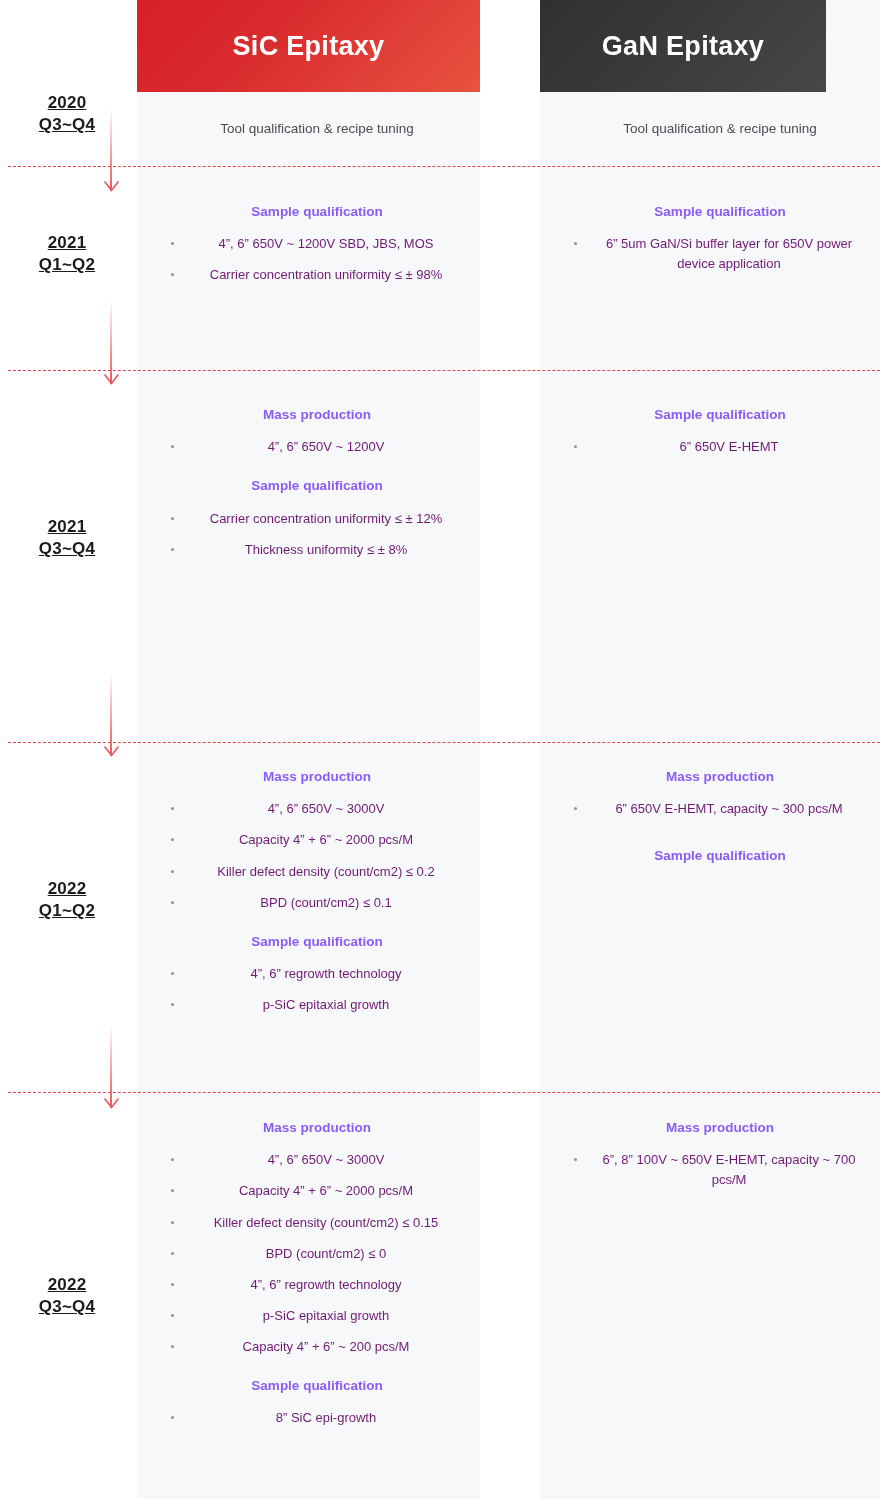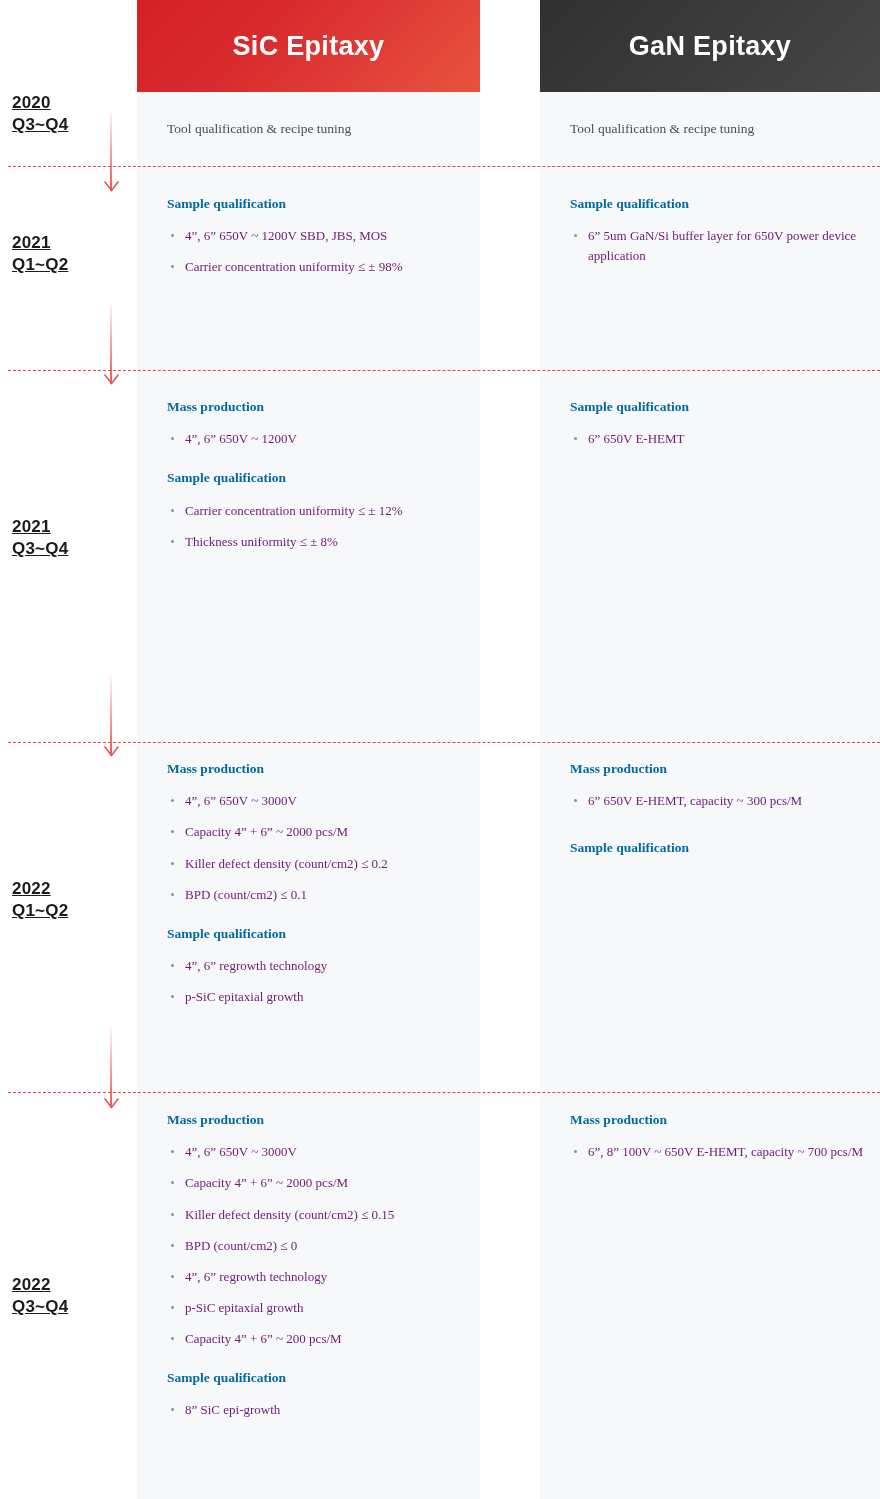--- a/index.html
+++ b/index.html
@@ -10,20 +10,21 @@
     background: #ffffff;
     font-family: "Liberation Sans", sans-serif;
     overflow: hidden;
   }
 
   #roadmap {
     position: relative;
     width: 880px;
     height: 1499px;
     background: #ffffff;
+    text-align: center;
   }
 
   
   .col-strip {
     position: absolute;
     top: 0;
     bottom: 0;
     background: #f7f8fa;
   }
   .col-strip.sic { left: 137px; width: 343px; }
@@ -42,21 +43,21 @@
     font-weight: bold;
     letter-spacing: 0.3px;
   }
   .col-header.sic {
     left: 137px;
     width: 343px;
     background: linear-gradient(135deg, #d61f26 0%, #d92b2e 38%, #e8533f 100%);
   }
   .col-header.gan {
     left: 540px;
-    width: 340px;
+    width: 286px;
     background: linear-gradient(135deg, #303030 0%, #3a3a3a 45%, #474747 100%);
   }
 
   
   .sep-line {
     position: absolute;
     left: 8px;
     right: 0px;
     height: 0;
     border-top: 1.5px dashed #e03a3f;
@@ -94,31 +95,31 @@
     font-size: 17px;
     font-weight: bold;
     line-height: 1.32;
     letter-spacing: 0.2px;
     text-decoration: underline;
   }
 
   
   .cell {
     position: absolute;
-    font-family: Liberation Serif, serif;
   }
   .cell.sic { left: 167px; width: 300px; }
   .cell.gan { left: 570px; width: 300px; }
 
   .grp-title {
-    color: #0369a1;
+    color: #8b5cf6;
     font-size: 13.5px;
     font-weight: bold;
     line-height: 1.35;
     margin-bottom: 13px;
+    margin-top: 8px;
   }
   .grp + .grp { margin-top: 20px; }
 
   ul.bullets { list-style: none; }
   ul.bullets li {
     position: relative;
     padding-left: 18px;
     color: #701a75;
     font-size: 13px;
     line-height: 1.55;

